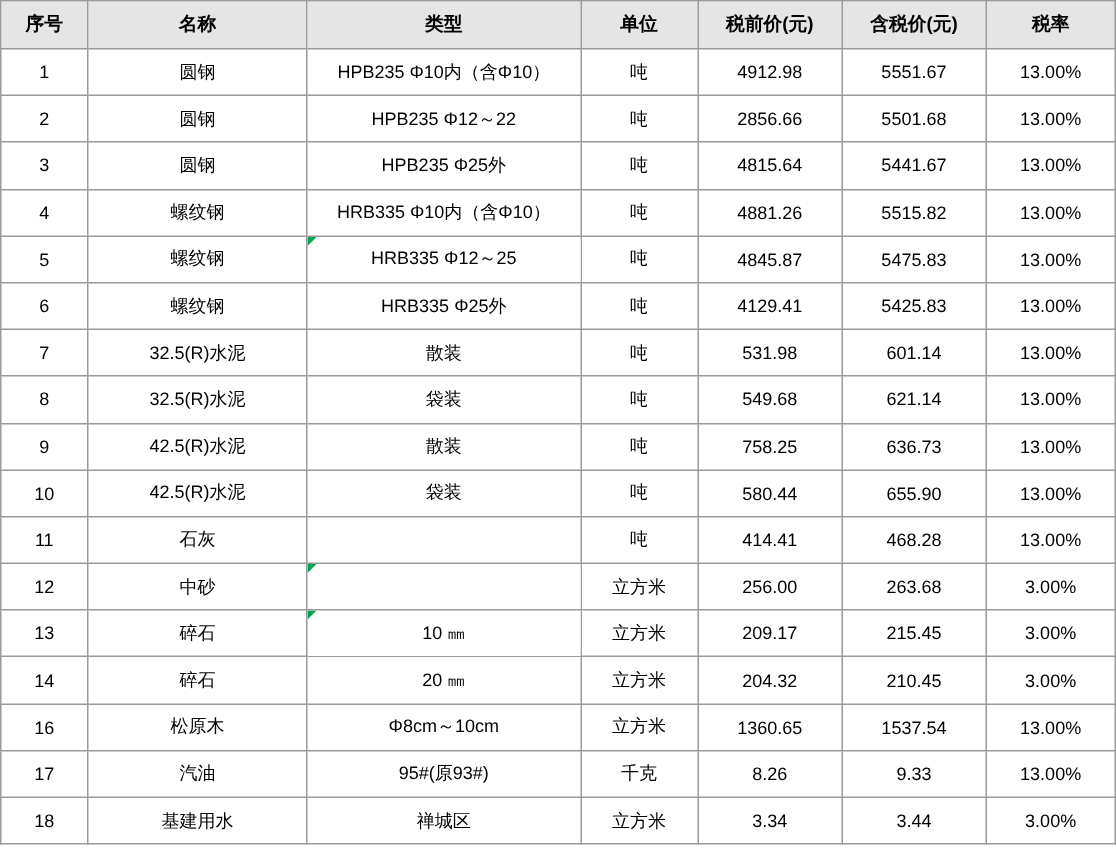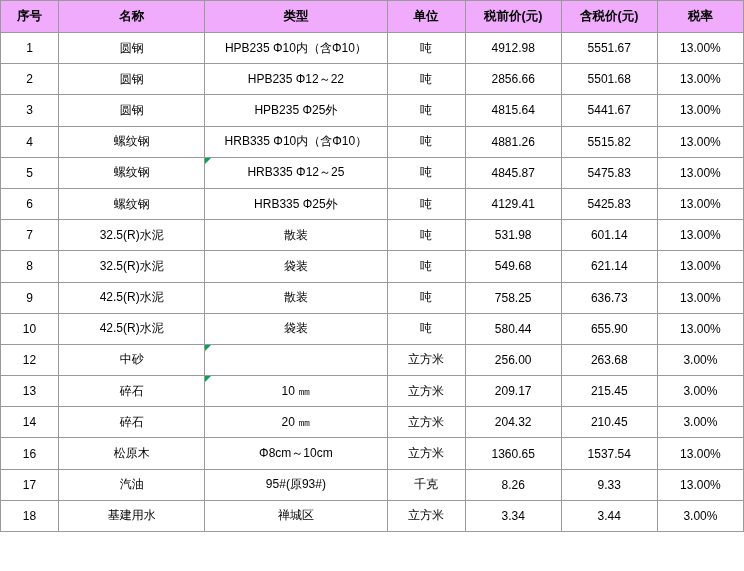--- a/index.html
+++ b/index.html
@@ -24,21 +24,21 @@
     border: 1px solid #9a9a9a;
     text-align: center;
     vertical-align: middle;
     font-size: 12px;
     height: 30.2px;
     padding: 0 2px;
     overflow: hidden;
     white-space: nowrap;
   }
   #price-table thead th {
-    background: #f0abfc;
+    background: #e5e5e5;
     font-weight: bold;
     font-size: 12.5px;
     height: 31px;
   }
   #price-table tbody td {
     background: #ffffff;
   }
   
   .col-idx   { width: 58px; }
   .col-name  { width: 146px; }
@@ -173,20 +173,29 @@
       <tr>
         <td class="cell-num">10</td>
         <td class="cell-name">42.5(R)水泥</td>
         <td class="cell-type">袋装</td>
         <td class="cell-name">吨</td>
         <td class="cell-num">580.44</td>
         <td class="cell-num">655.90</td>
         <td class="cell-num">13.00%</td>
       </tr>
       <tr>
+        <td class="cell-num">11</td>
+        <td class="cell-name">石灰</td>
+        <td class="cell-type"></td>
+        <td class="cell-name">吨</td>
+        <td class="cell-num">414.41</td>
+        <td class="cell-num">468.28</td>
+        <td class="cell-num">13.00%</td>
+      </tr>
+      <tr>
         <td class="cell-num">12</td>
         <td class="cell-name">中砂</td>
         <td class="cell-type mark"></td>
         <td class="cell-name">立方米</td>
         <td class="cell-num">256.00</td>
         <td class="cell-num">263.68</td>
         <td class="cell-num">3.00%</td>
       </tr>
       <tr>
         <td class="cell-num">13</td>

